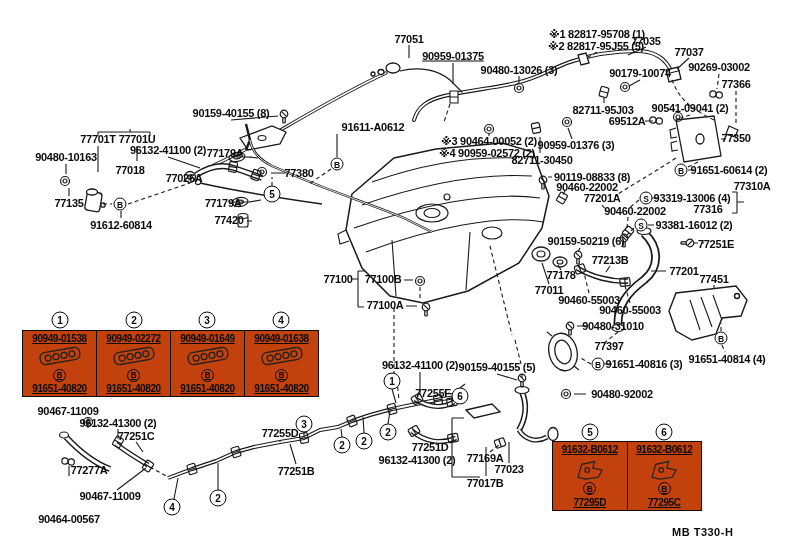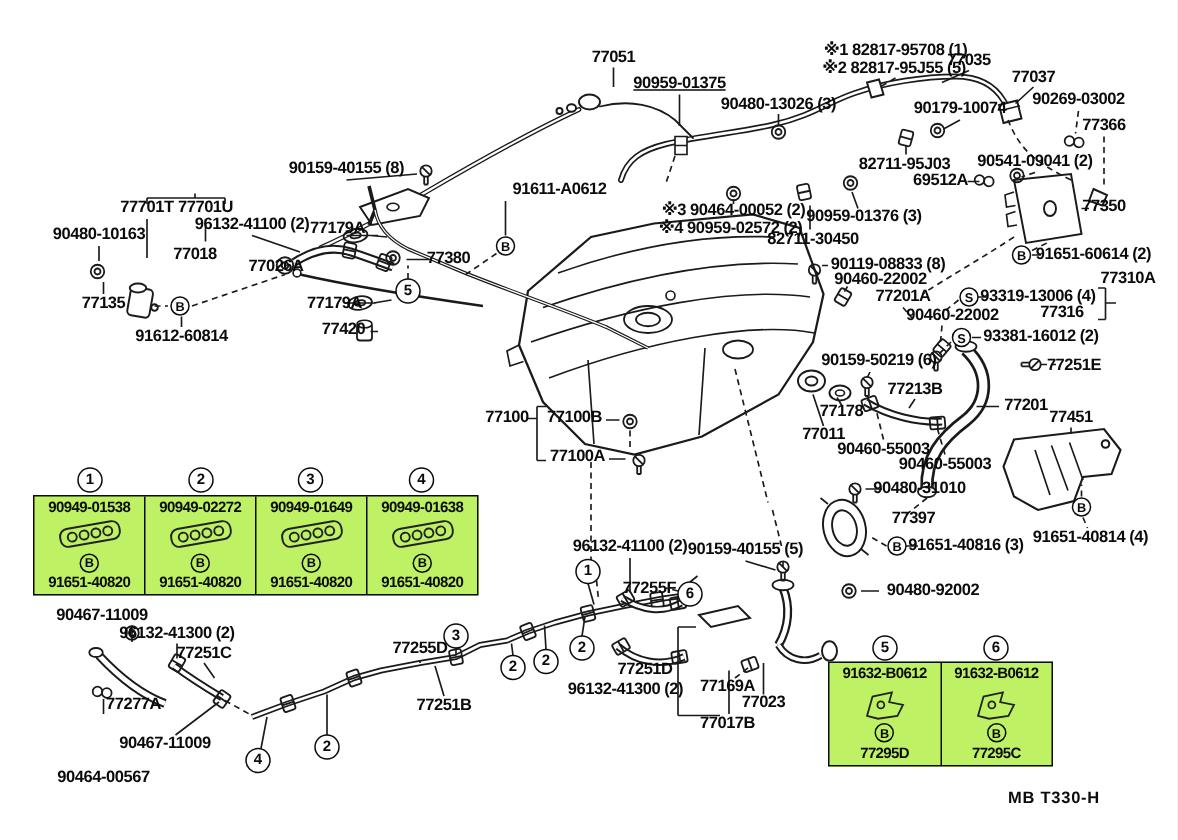--- a/index.html
+++ b/index.html
@@ -8,21 +8,21 @@
   #art{position:absolute;left:0;top:0;}
   .lbl{position:absolute;transform:translate(-50%,-50%);white-space:nowrap;
        font-size:11px;font-weight:700;letter-spacing:-0.3px;line-height:11px;}
   .c-num{position:absolute;transform:translate(-50%,-50%);width:15px;height:15px;border:1.7px solid #0b0b0b;
          border-radius:50%;font-size:10px;font-weight:700;display:flex;align-items:center;justify-content:center;background:#fff;}
   .c-let{position:absolute;transform:translate(-50%,-50%);width:11px;height:11px;border:1.5px solid #0b0b0b;
          border-radius:50%;font-size:8.5px;font-weight:700;display:flex;align-items:center;justify-content:center;background:#fff;}
   #legend{position:absolute;left:183px;top:36px;width:126px;padding-bottom:3px;
           border-bottom:4px double #0b0b0b;}
   #legend .lg-line{font-size:11.5px;font-weight:700;line-height:13.5px;white-space:pre;}
-  .panel{position:absolute;border:1.6px solid #0b0b0b;display:flex;background:#bef264;}
+  .panel{position:absolute;border:1.6px solid #0b0b0b;display:flex;background:#c2410c;text-decoration:underline;}
   .p-cell{flex:1;border-right:1.6px solid #0b0b0b;display:flex;flex-direction:column;align-items:center;
           justify-content:space-between;padding:2px 0 2px 0;min-width:0;}
   .p-cell:last-child{border-right:none;}
   .p-top,.p-bottom{font-size:10px;font-weight:700;letter-spacing:-0.4px;white-space:nowrap;}
   .p-glyph{line-height:0;}
   .p-letter{width:11px;height:11px;border:1.5px solid #0b0b0b;border-radius:50%;font-size:8.5px;font-weight:700;
             display:flex;align-items:center;justify-content:center;}
   #doc-code{position:absolute;left:672px;top:526px;font-size:11px;font-weight:700;letter-spacing:0.5px;}
 </style>
 </head>

